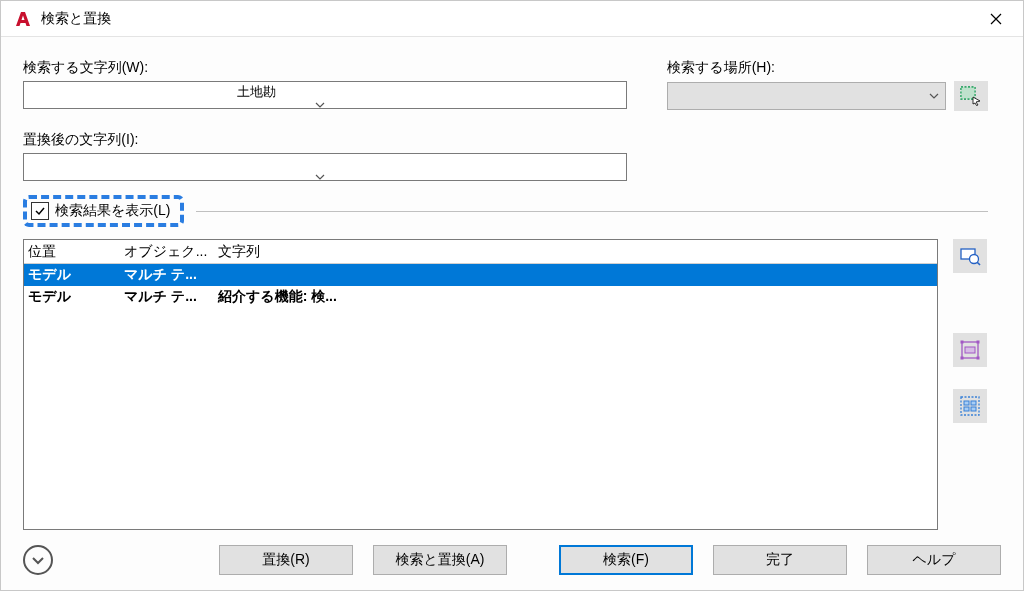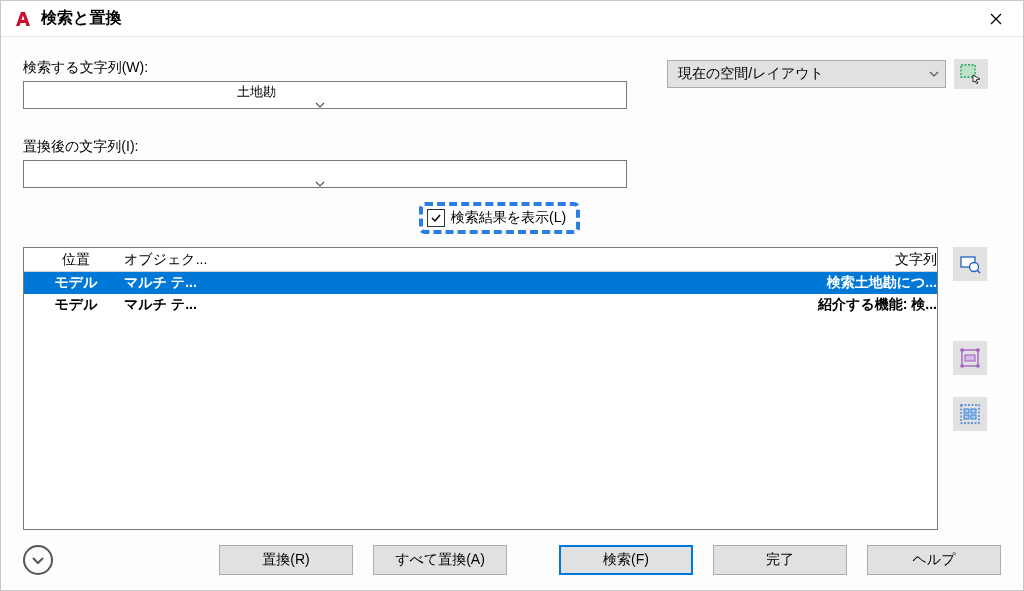--- a/index.html
+++ b/index.html
@@ -29,21 +29,21 @@
       border-bottom: 1px solid #e4e4e4;
     }
     .app-icon {
       width: 20px;
       height: 20px;
       margin: 0 8px;
       display: flex;
       align-items: center;
       justify-content: center;
     }
-    .title-text { font-size: 16px; flex: 1; font-weight: bold; }
+    .title-text { font-size: 14px; flex: 1; }
     .close-btn {
       width: 46px;
       height: 36px;
       display: flex;
       align-items: center;
       justify-content: center;
       cursor: pointer;
     }
 
     .content {
@@ -102,27 +102,26 @@
       width: 34px;
       height: 30px;
       background: #e1e1e1;
       display: flex;
       align-items: center;
       justify-content: center;
       cursor: pointer;
       margin-left: 8px;
     }
 
-    .replace-row { margin-top: 29px; }
+    .replace-row { margin-top: 20px; }
 
     .show-results-row {
       margin-top: 14px;
       display: flex;
       align-items: center;
-      flex-direction: column;
     }
     .highlight-box {
       border: 4px dashed #2a7de1;
       border-radius: 6px;
       padding: 3px 10px 3px 4px;
       display: inline-flex;
       align-items: center;
       margin-right: 12px;
     }
     .checkbox {
@@ -161,23 +160,23 @@
     }
     .results-header {
       display: flex;
       border-bottom: 1px solid #d0d0d0;
       background: #fff;
       font-size: 14px;
       height: 24px;
       align-items: center;
       padding-left: 4px;
     }
-    .col-loc { width: 96px; text-align: center; }
+    .col-loc { width: 96px; }
     .col-obj { width: 94px; }
-    .col-str { flex: 1; text-align: right; }
+    .col-str { flex: 1; }
     .results-body .row {
       display: flex;
       font-size: 14px;
       height: 22px;
       align-items: center;
       padding-left: 4px;
       white-space: nowrap;
       overflow: hidden;
       font-weight: bold;
     }
@@ -263,23 +262,23 @@
         <div class="combo">
           <input type="text" value="土地勘" style="">
           <span class="chev">
             <svg width="10" height="6" viewBox="0 0 10 6">
                 <path d="M1 1 L5 5 L9 1" stroke="#555" stroke-width="1.2" fill="none"></path>
               </svg>
           </span>
         </div>
       </div>
       <div>
+        <div class="field-label">検索する場所(H):</div>
         <div style="display:flex;align-items:center;">
           <div class="dropdown" style="flex:1;">
-            <span>現在の空間/レイアウト</span>
             <span class="chev">
               <svg width="10" height="6" viewBox="0 0 10 6">
                   <path d="M1 1 L5 5 L9 1" stroke="#555" stroke-width="1.2" fill="none"></path>
                 </svg>
             </span>
           </div>
           <div class="select-btn">
             <svg width="22" height="20" viewBox="0 0 22 20">
               <rect x="1" y="1" width="14" height="12" fill="none" stroke="#069148" stroke-width="1.3" stroke-dasharray="2 1.5"></rect>
               <rect x="1" y="1" width="14" height="12" fill="#7fe3a5" opacity="0.35"></rect>
@@ -318,21 +317,20 @@
       <div class="results-table-wrap">
         <div class="results-header">
           <div class="col-loc">位置</div>
           <div class="col-obj">オブジェク...</div>
           <div class="col-str">文字列</div>
         </div>
         <div class="results-body" id="results-body">
             <div class="row selected">
               <div class="col-loc">モデル</div>
               <div class="col-obj">マルチ テ...</div>
-              <div class="col-str">検索土地勘につ...</div>
             </div>
             <div class="row">
               <div class="col-loc">モデル</div>
               <div class="col-obj">マルチ テ...</div>
               <div class="col-str">紹介する機能: 検...</div>
             </div>
           </div>
       </div>
 
       <div class="side-btns">
@@ -370,19 +368,19 @@
 
   <div class="bottom-bar">
     <div class="options-toggle">
       <svg width="14" height="10" viewBox="0 0 14 10">
           <path d="M2 3 L7 8 L12 3" stroke="#555" stroke-width="2" fill="none"></path>
         </svg>
     </div>
     <div class="bottom-spacer"></div>
     <div class="btns">
       <div class="btn">置換(R)</div>
-      <div class="btn">すべて置換(A)</div>
+      <div class="btn">検索と置換(A)</div>
       <div class="btn default">検索(F)</div>
       <div class="btn">完了</div>
       <div class="btn">ヘルプ</div>
     </div>
   </div>
 </div>
 
 </body></html>

